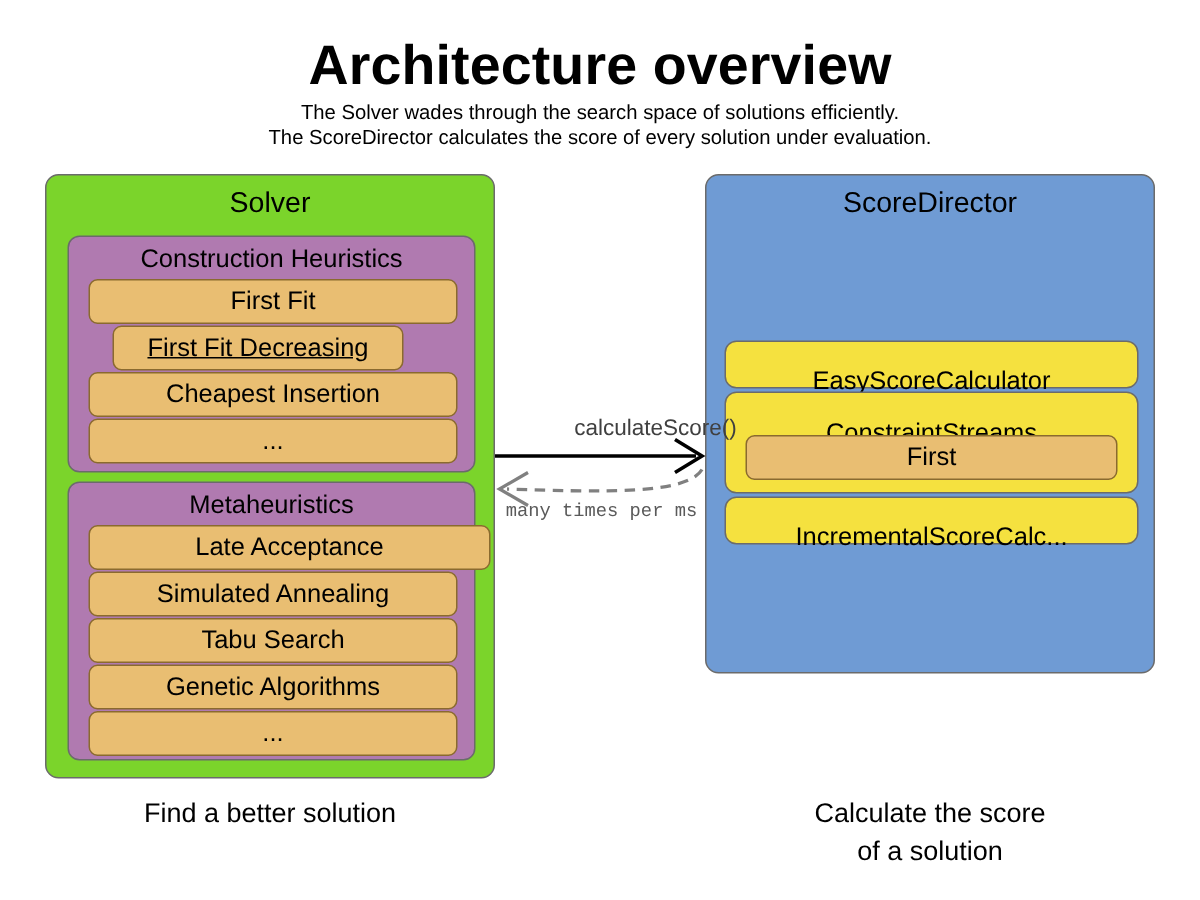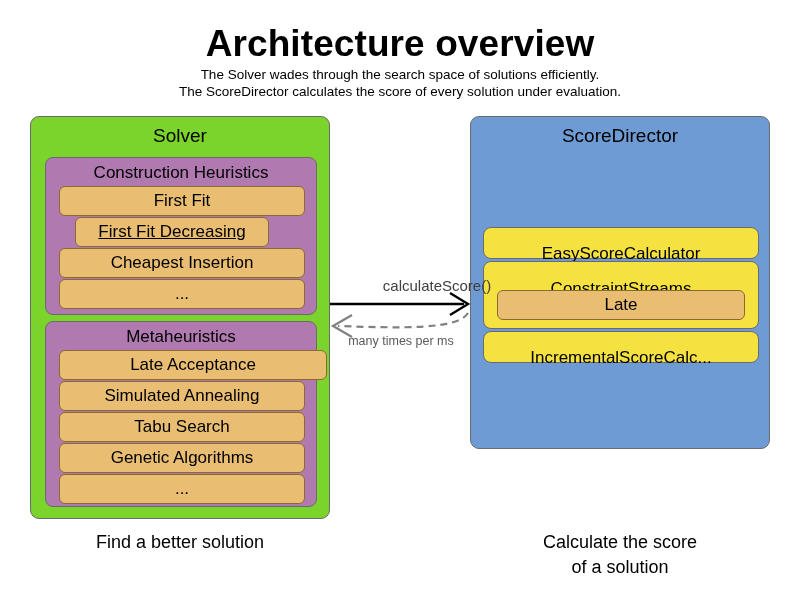--- a/index.html
+++ b/index.html
@@ -131,20 +131,21 @@
   }
   #return-label {
     position: absolute;
     left: 0;
     top: 73px;
     width: 142px;
     text-align: center;
     font-size: 12.5px;
     line-height: 16px;
     color: #5a5a5a;
+    font-family: Liberation Mono, monospace;
   }
   #arrow-svg {
     position: absolute;
     left: 0;
     top: 0;
     width: 142px;
     height: 100px;
   }
 
   
@@ -191,21 +192,21 @@
 
 <div class="panel" id="scoredirector-panel">
   <div class="panel-title">ScoreDirector</div>
 
   <div class="group yellow yellow-flat" id="group-easy">
     <div class="group-title">EasyScoreCalculator</div>
   </div>
 
   <div class="group yellow" id="group-cs">
     <div class="group-title">ConstraintStreams</div>
-    <div class="item" style="left:13px; top:28px; width:248px;">Late</div>
+    <div class="item" style="left:13px; top:28px; width:248px;">First</div>
   </div>
 
   <div class="group yellow yellow-flat" id="group-incr">
     <div class="group-title">IncrementalScoreCalc...</div>
   </div>
 </div>
 
 <div id="connector">
   <div id="call-label">calculateScore()</div>
   <div id="return-label">many times per ms</div>

